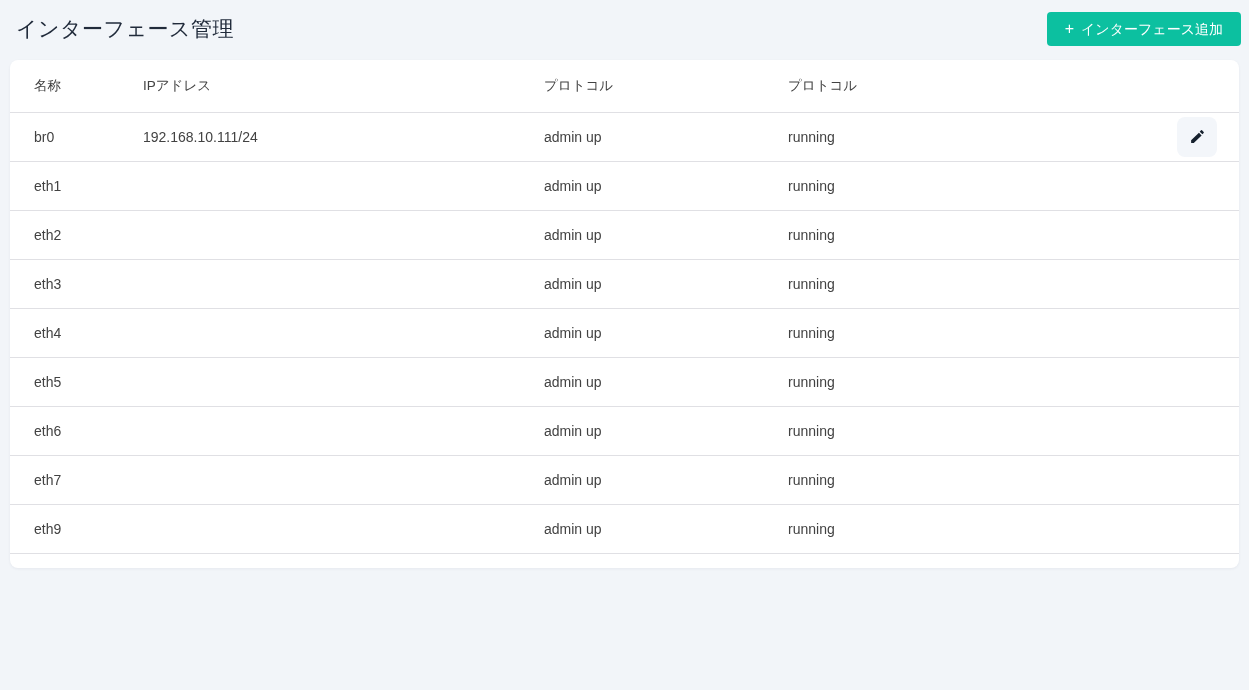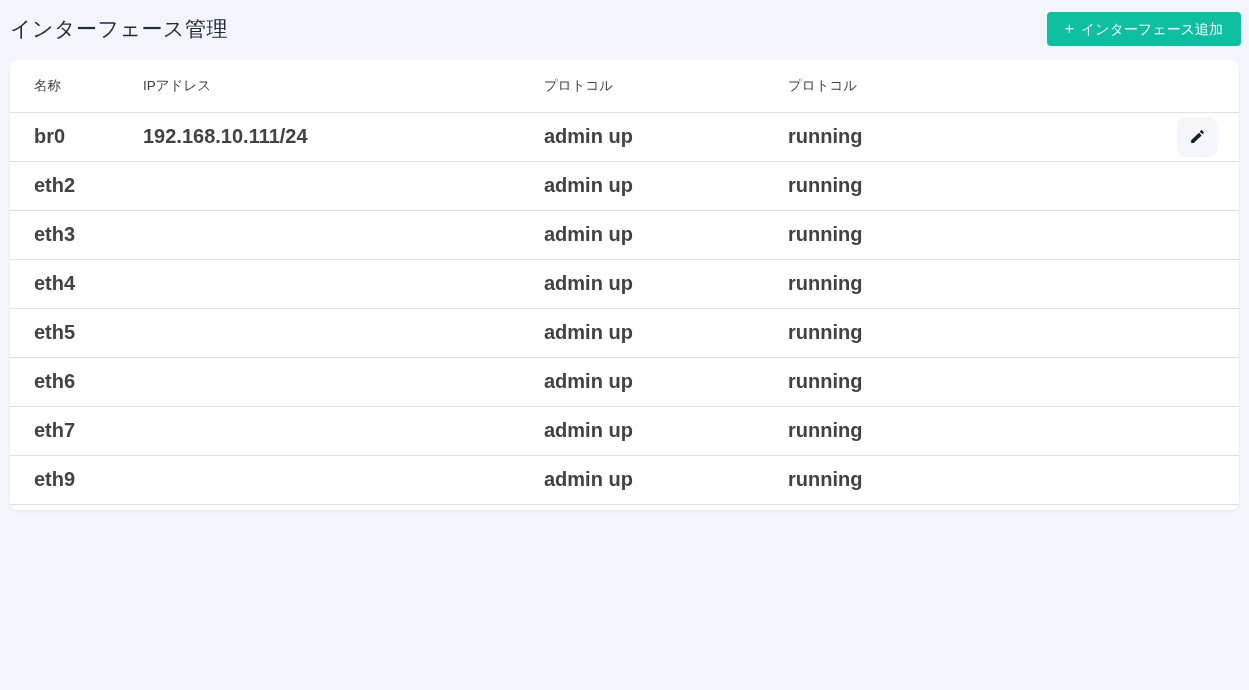--- a/index.html
+++ b/index.html
@@ -16,21 +16,21 @@
   html, body {
     width: 1249px; height: 690px;
     background: var(--page-bg);
     font-family: "Liberation Sans", "DejaVu Sans", sans-serif;
     overflow: hidden;
   }
   .page-header {
     display: flex;
     align-items: center;
     justify-content: space-between;
-    padding: 12px 8px 14px 10px;
+    padding: 12px 8px 14px 16px;
     gap: 18px;
   }
   .page-title {
     font-size: 21px;
     font-weight: 400;
     color: var(--title);
     letter-spacing: 0.5px;
   }
   .add-btn {
     display: inline-flex;
@@ -45,21 +45,21 @@
     padding: 9px 18px;
     cursor: pointer;
     line-height: 1;
   }
   .add-btn .plus { font-size: 16px; line-height: 1; }
   .card {
     background: var(--card-bg);
     margin: 0 10px;
     border-radius: 8px;
     box-shadow: 0 1px 3px rgba(30,40,60,0.06);
-    padding-bottom: 5px;
+    padding-bottom: 14px;
     overflow: hidden;
   }
   table {
     width: 100%;
     border-collapse: collapse;
     table-layout: fixed;
   }
   col.c1 { width: 133px; }
   col.c2 { width: 401px; }
   col.c3 { width: 244px; }
@@ -68,22 +68,22 @@
   th {
     text-align: left;
     font-size: 13.5px;
     font-weight: 500;
     color: var(--text);
     height: 52px;
     border-bottom: 1px solid var(--border);
     vertical-align: middle;
   }
   td {
-    font-size: 20px;
-    font-weight: 700;
+    font-size: 14px;
+    font-weight: 400;
     color: var(--text);
     height: 49px;
     border-bottom: 1px solid var(--border);
     vertical-align: middle;
     white-space: nowrap;
     overflow: hidden;
   }
   th:first-child, td:first-child { padding-left: 24px; }
   td.c-actions, th.c-actions { text-align: right; padding-right: 22px; }
   .edit-btn {
@@ -136,20 +136,29 @@
     <td>running</td>
     <td class="c-actions">
       <button class="edit-btn">
         <svg viewBox="0 0 24 24">
           <path d="M3 17.25V21h3.75L17.81 10.44l-3.75-3.75L3 17.25zM20.71 7.04c.39-.39.39-1.02 0-1.41l-2.34-2.34a.9959.9959 0 0 0-1.41 0l-1.83 1.83 3.75 3.75 1.83-1.83z"></path>
         </svg>
       </button>
     </td>
   </tr>
         <tr>
+    <td>eth1</td>
+    <td></td>
+    <td>admin up</td>
+    <td>running</td>
+    <td class="c-actions">
+      
+    </td>
+  </tr>
+        <tr>
     <td>eth2</td>
     <td></td>
     <td>admin up</td>
     <td>running</td>
     <td class="c-actions">
       
     </td>
   </tr>
         <tr>
     <td>eth3</td>

